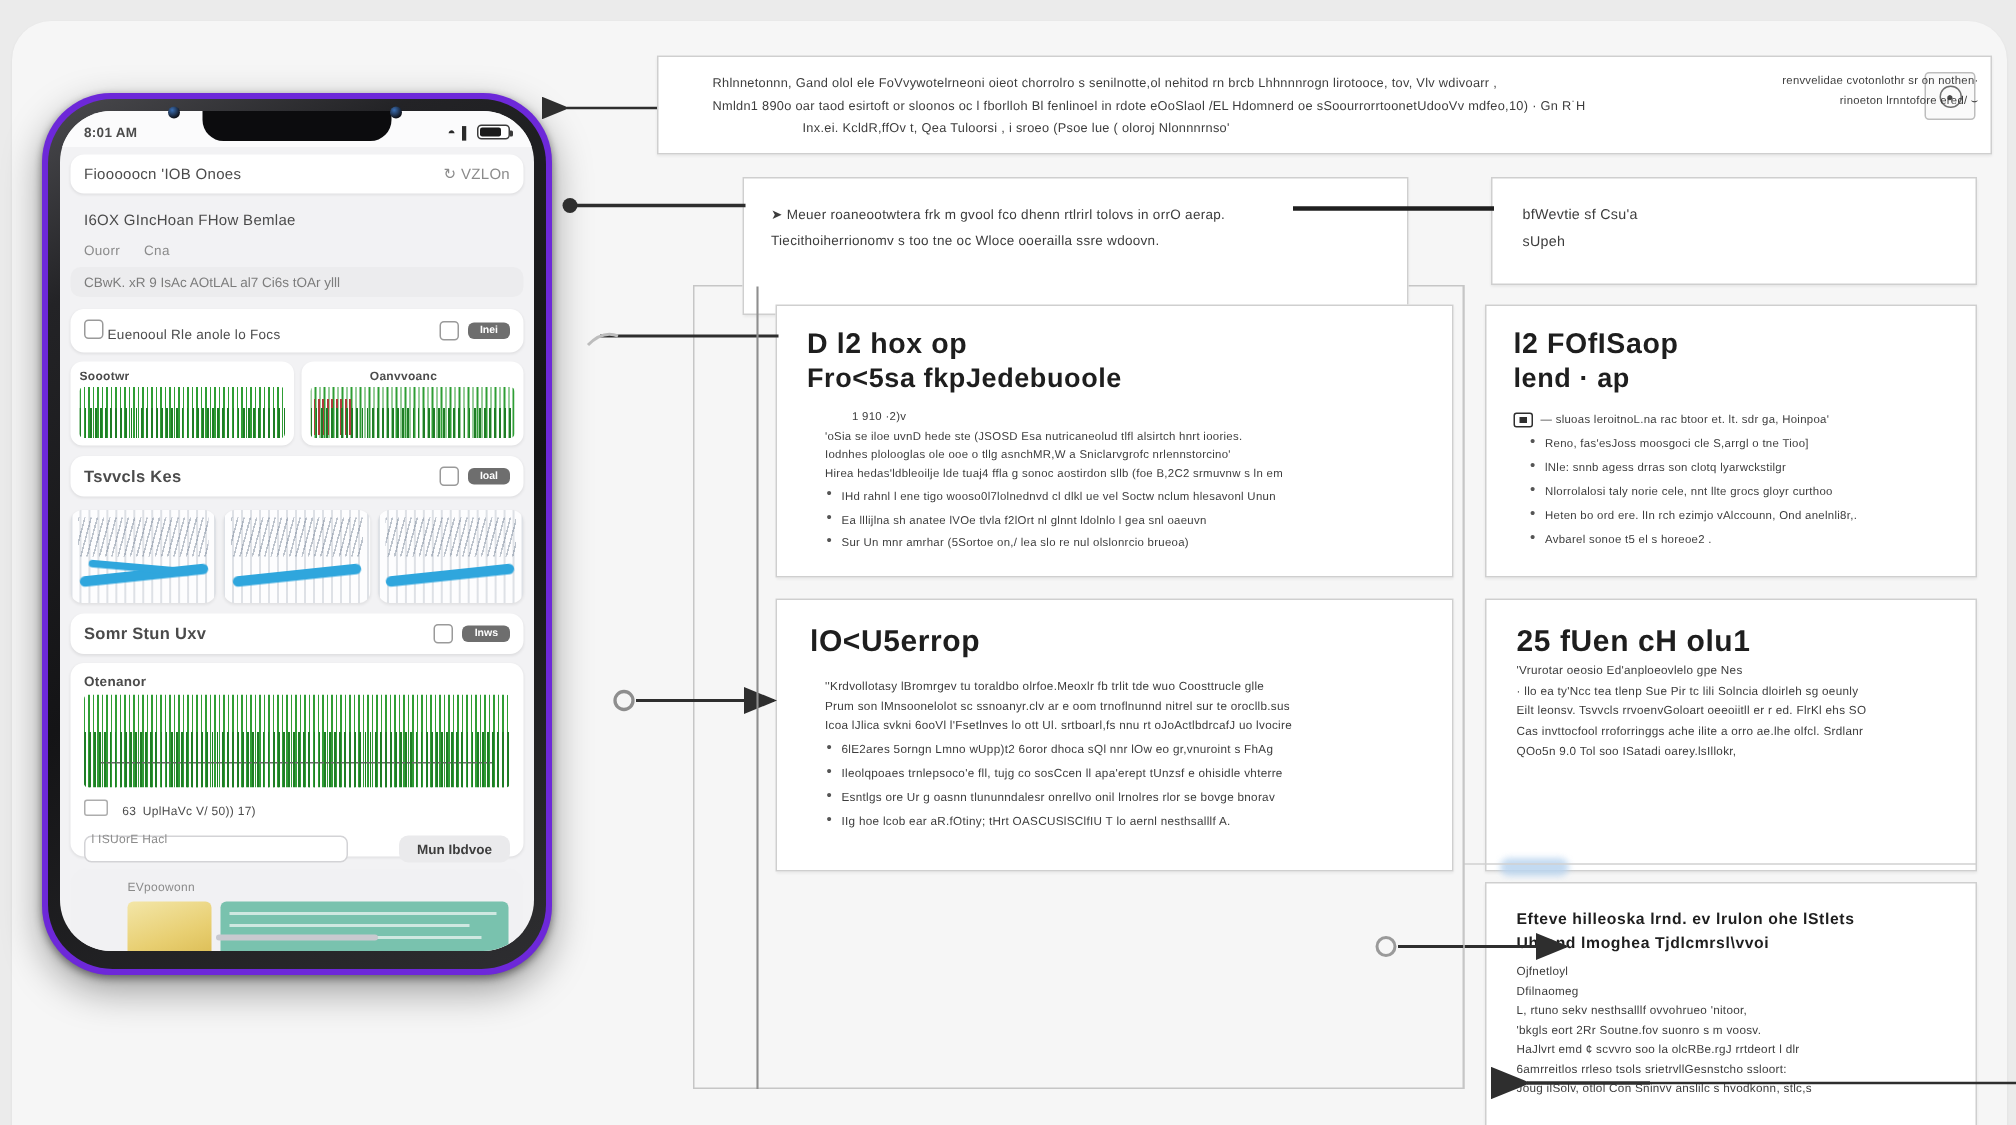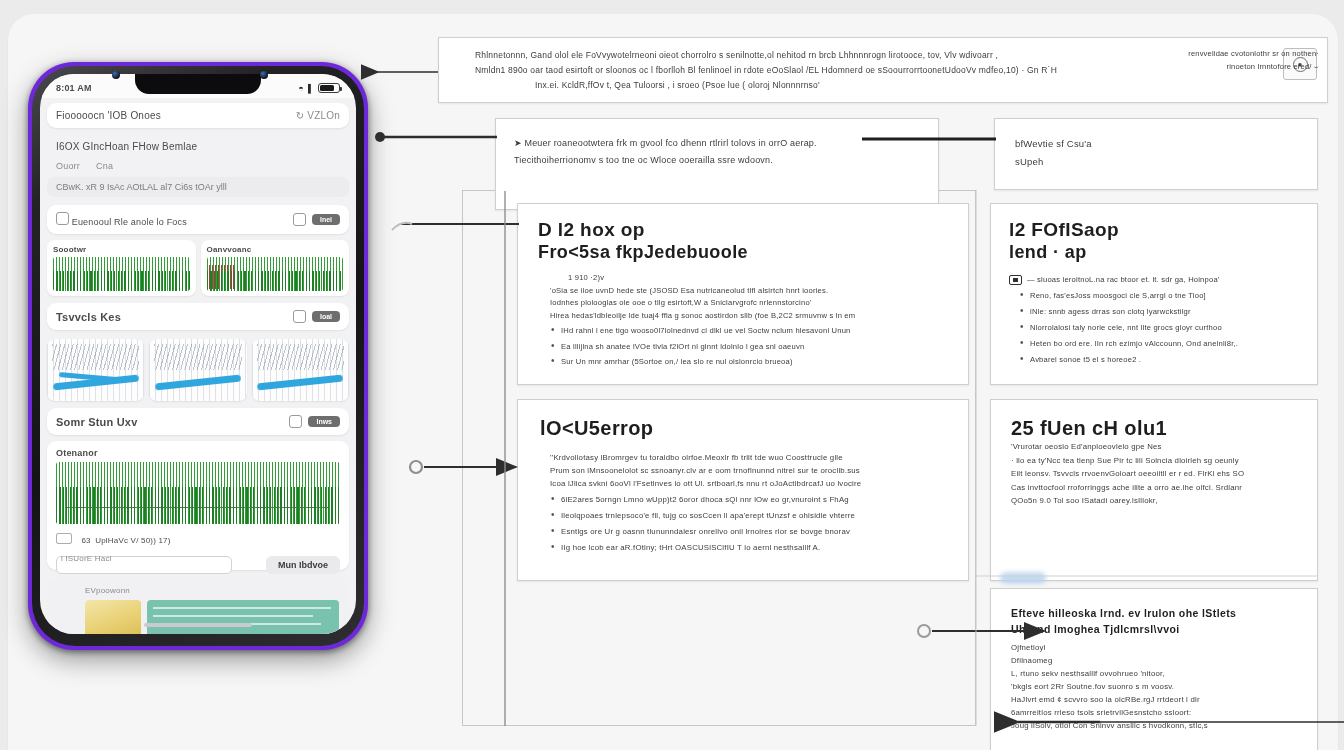--- a/index.html
+++ b/index.html
@@ -315,21 +315,21 @@
           <span class="pill-btn">Inei</span>
         </span>
       </div>
 
       <div class="mini-grid" style="margin-top:6px;">
         <div class="mini-card">
           <div class="t8 blur-txt" style="font-weight:bold;">Soootwr</div>
           <div class="spark green"></div>
         </div>
         <div class="mini-card">
-          <div class="t8 blur-txt" style="font-weight:bold;">Oanvvoanc</div>
+          <div class="t8 blur-txt" style="font-weight:bold;margin-left:40px;">Oanvvoanc</div>
           <div class="spark green mix"></div>
         </div>
       </div>
 
       <div class="app-card row-between" style="margin-top:7px;">
         <span class="t11 blur-txt">Tsvvcls Kes</span>
         <span class="row-between" style="gap:6px;">
           <span class="icon-sq"></span>
           <span class="pill-btn">Ioal</span>
         </span>
@@ -426,21 +426,21 @@
     </div>
   </div>
 
   <div class="panel" style="left:517px; top:203px; width:452px; height:182px;">
     <div style="padding:14px 18px 0 20px;">
       <div class="ptitle" style="font-size:19px; line-height:23px;">D l2 hox op</div>
       <div class="ptitle" style="font-size:18px; line-height:23px;">Fro&lt;5sa  fkpJedebuoole</div>
       <div class="ptext" style="font-size:7.6px; line-height:12.5px; margin-top:8px; padding-left:12px;">
         <div style="padding-left:18px;">1 910    ·2)v</div>
         <div>'oSia se iloe uvnD hede ste (JSOSD Esa nutricaneolud tlfl alsirtch hnrt ioories.</div>
-        <div>Iodnhes plolooglas ole ooe o tllg esirtoft,W a Sniclarvgrofc nrlennstorcino'</div>
+        <div>Iodnhes plolooglas ole ooe o tllg asnchMR,W a Sniclarvgrofc nrlennstorcino'</div>
         <div>Hirea hedas'ldbleoilje lde tuaj4 ffla g sonoc aostirdon sllb (foe  B,2C2 srmuvnw s ln em</div>
         <ul class="bul">
           <li>IHd rahnl l ene tigo wooso0l7lolnednvd cl dlkl ue vel Soctw nclum hlesavonl Unun</li>
           <li>Ea lllijlna sh anatee lVOe tlvla f2lOrt nl glnnt ldolnlo l gea snl oaeuvn</li>
           <li>Sur Un mnr amrhar (5Sortoe on,/ lea slo re nul olslonrcio brueoa)</li>
         </ul>
       </div>
     </div>
   </div>
 

